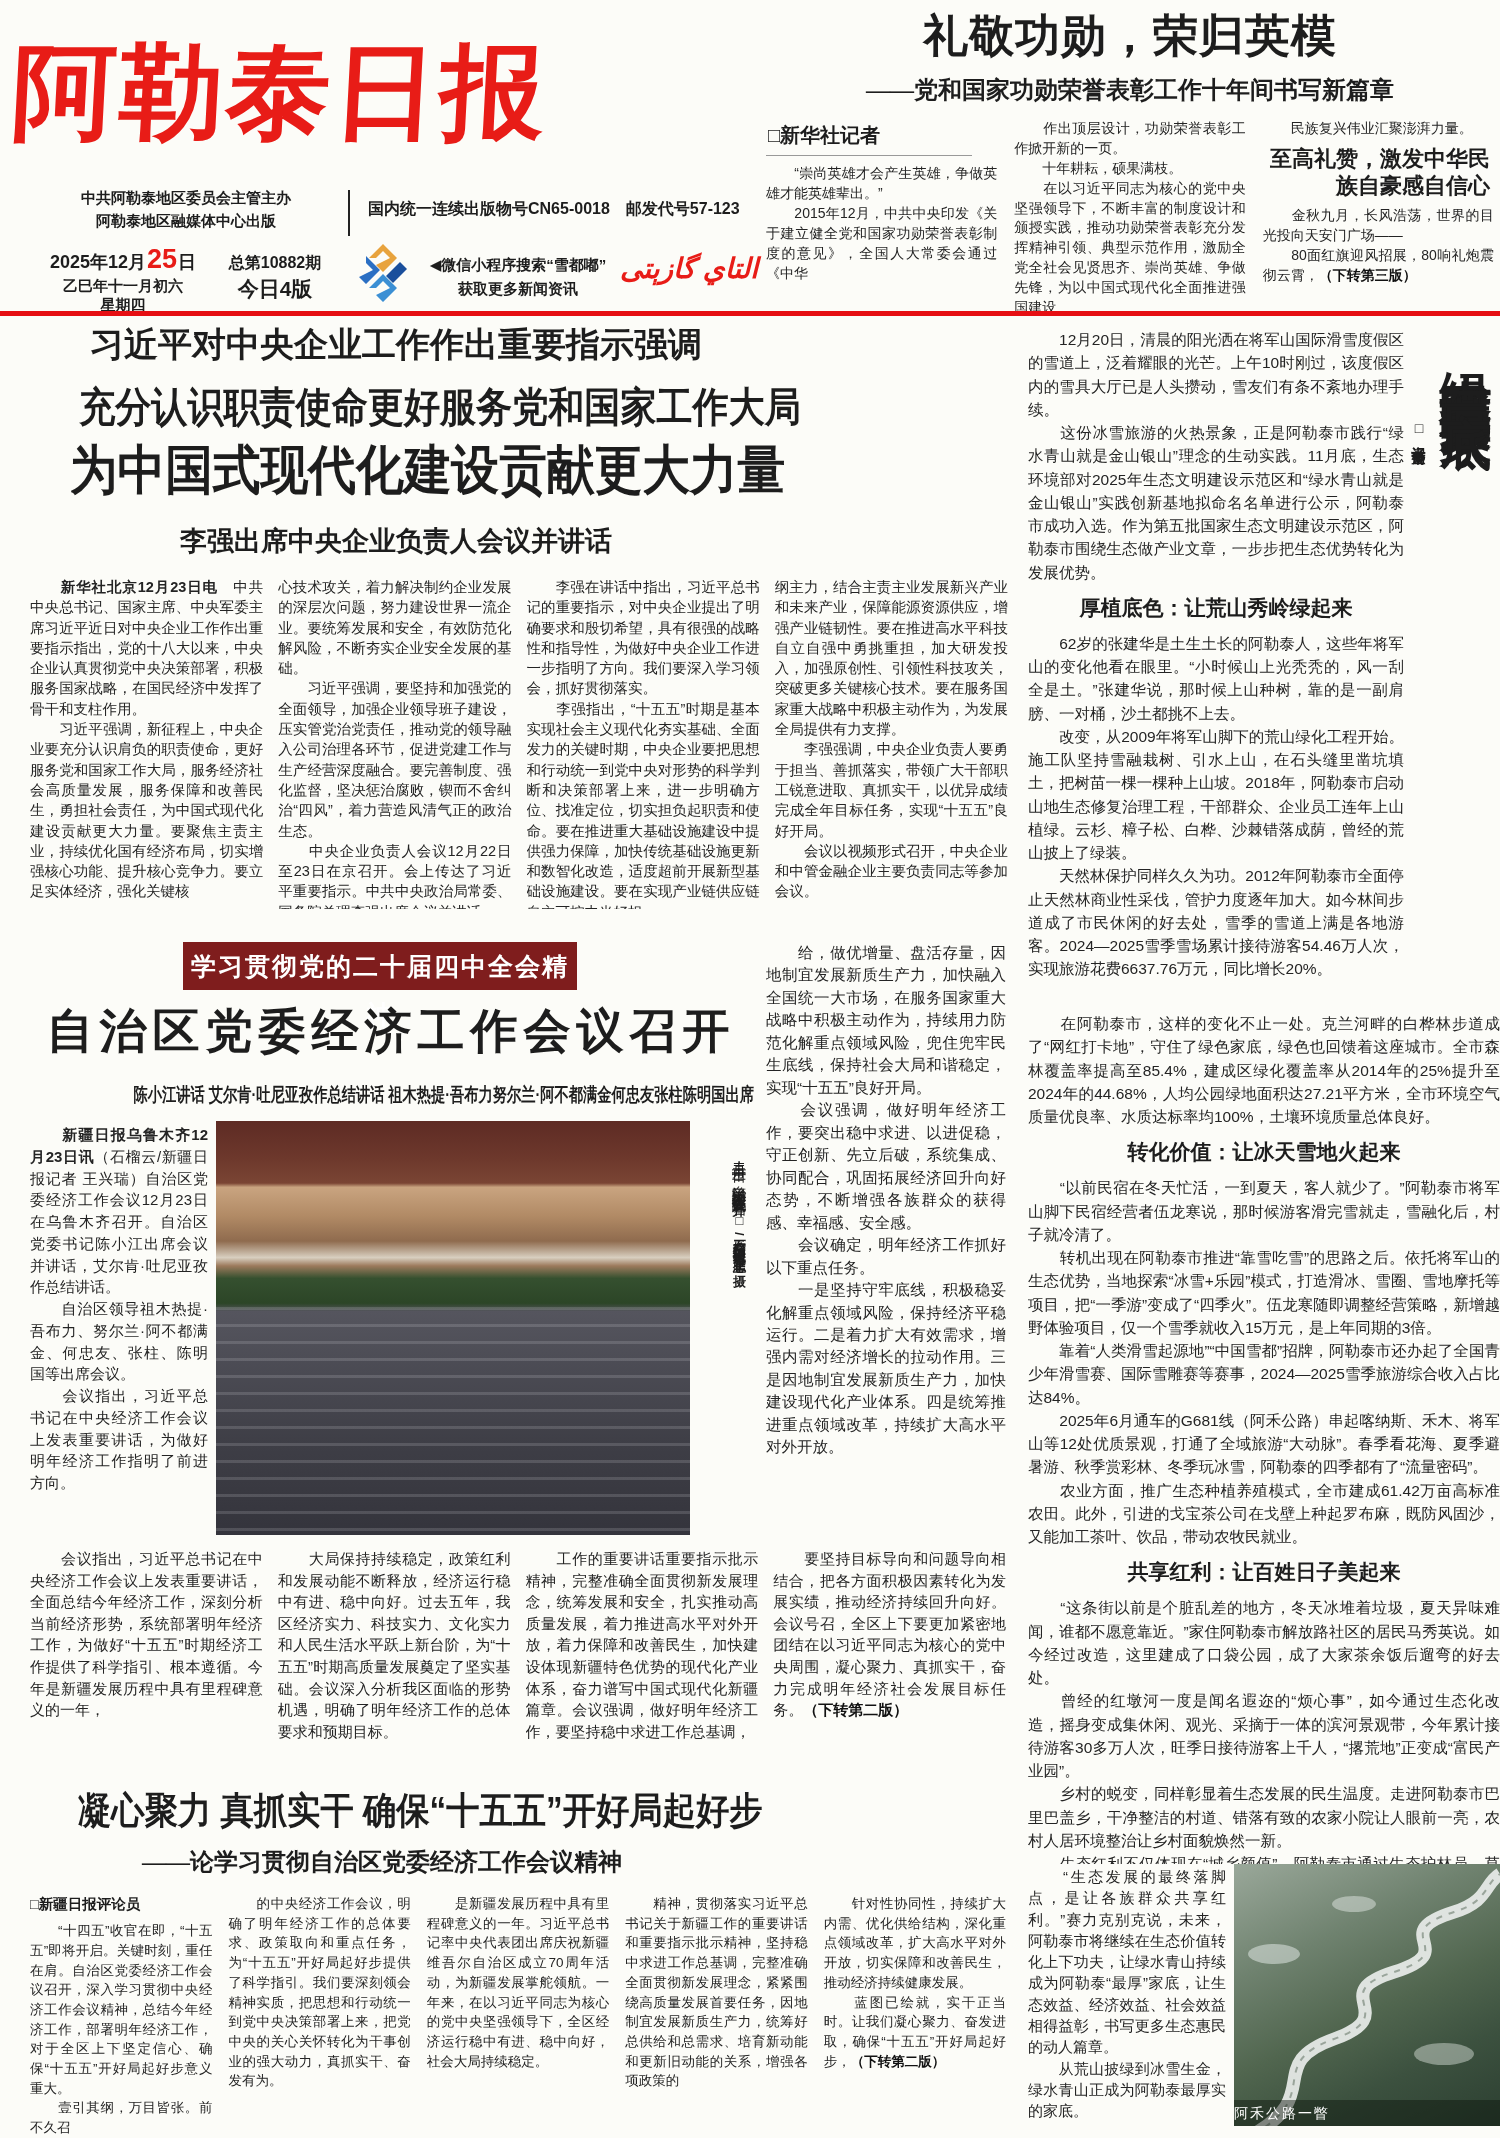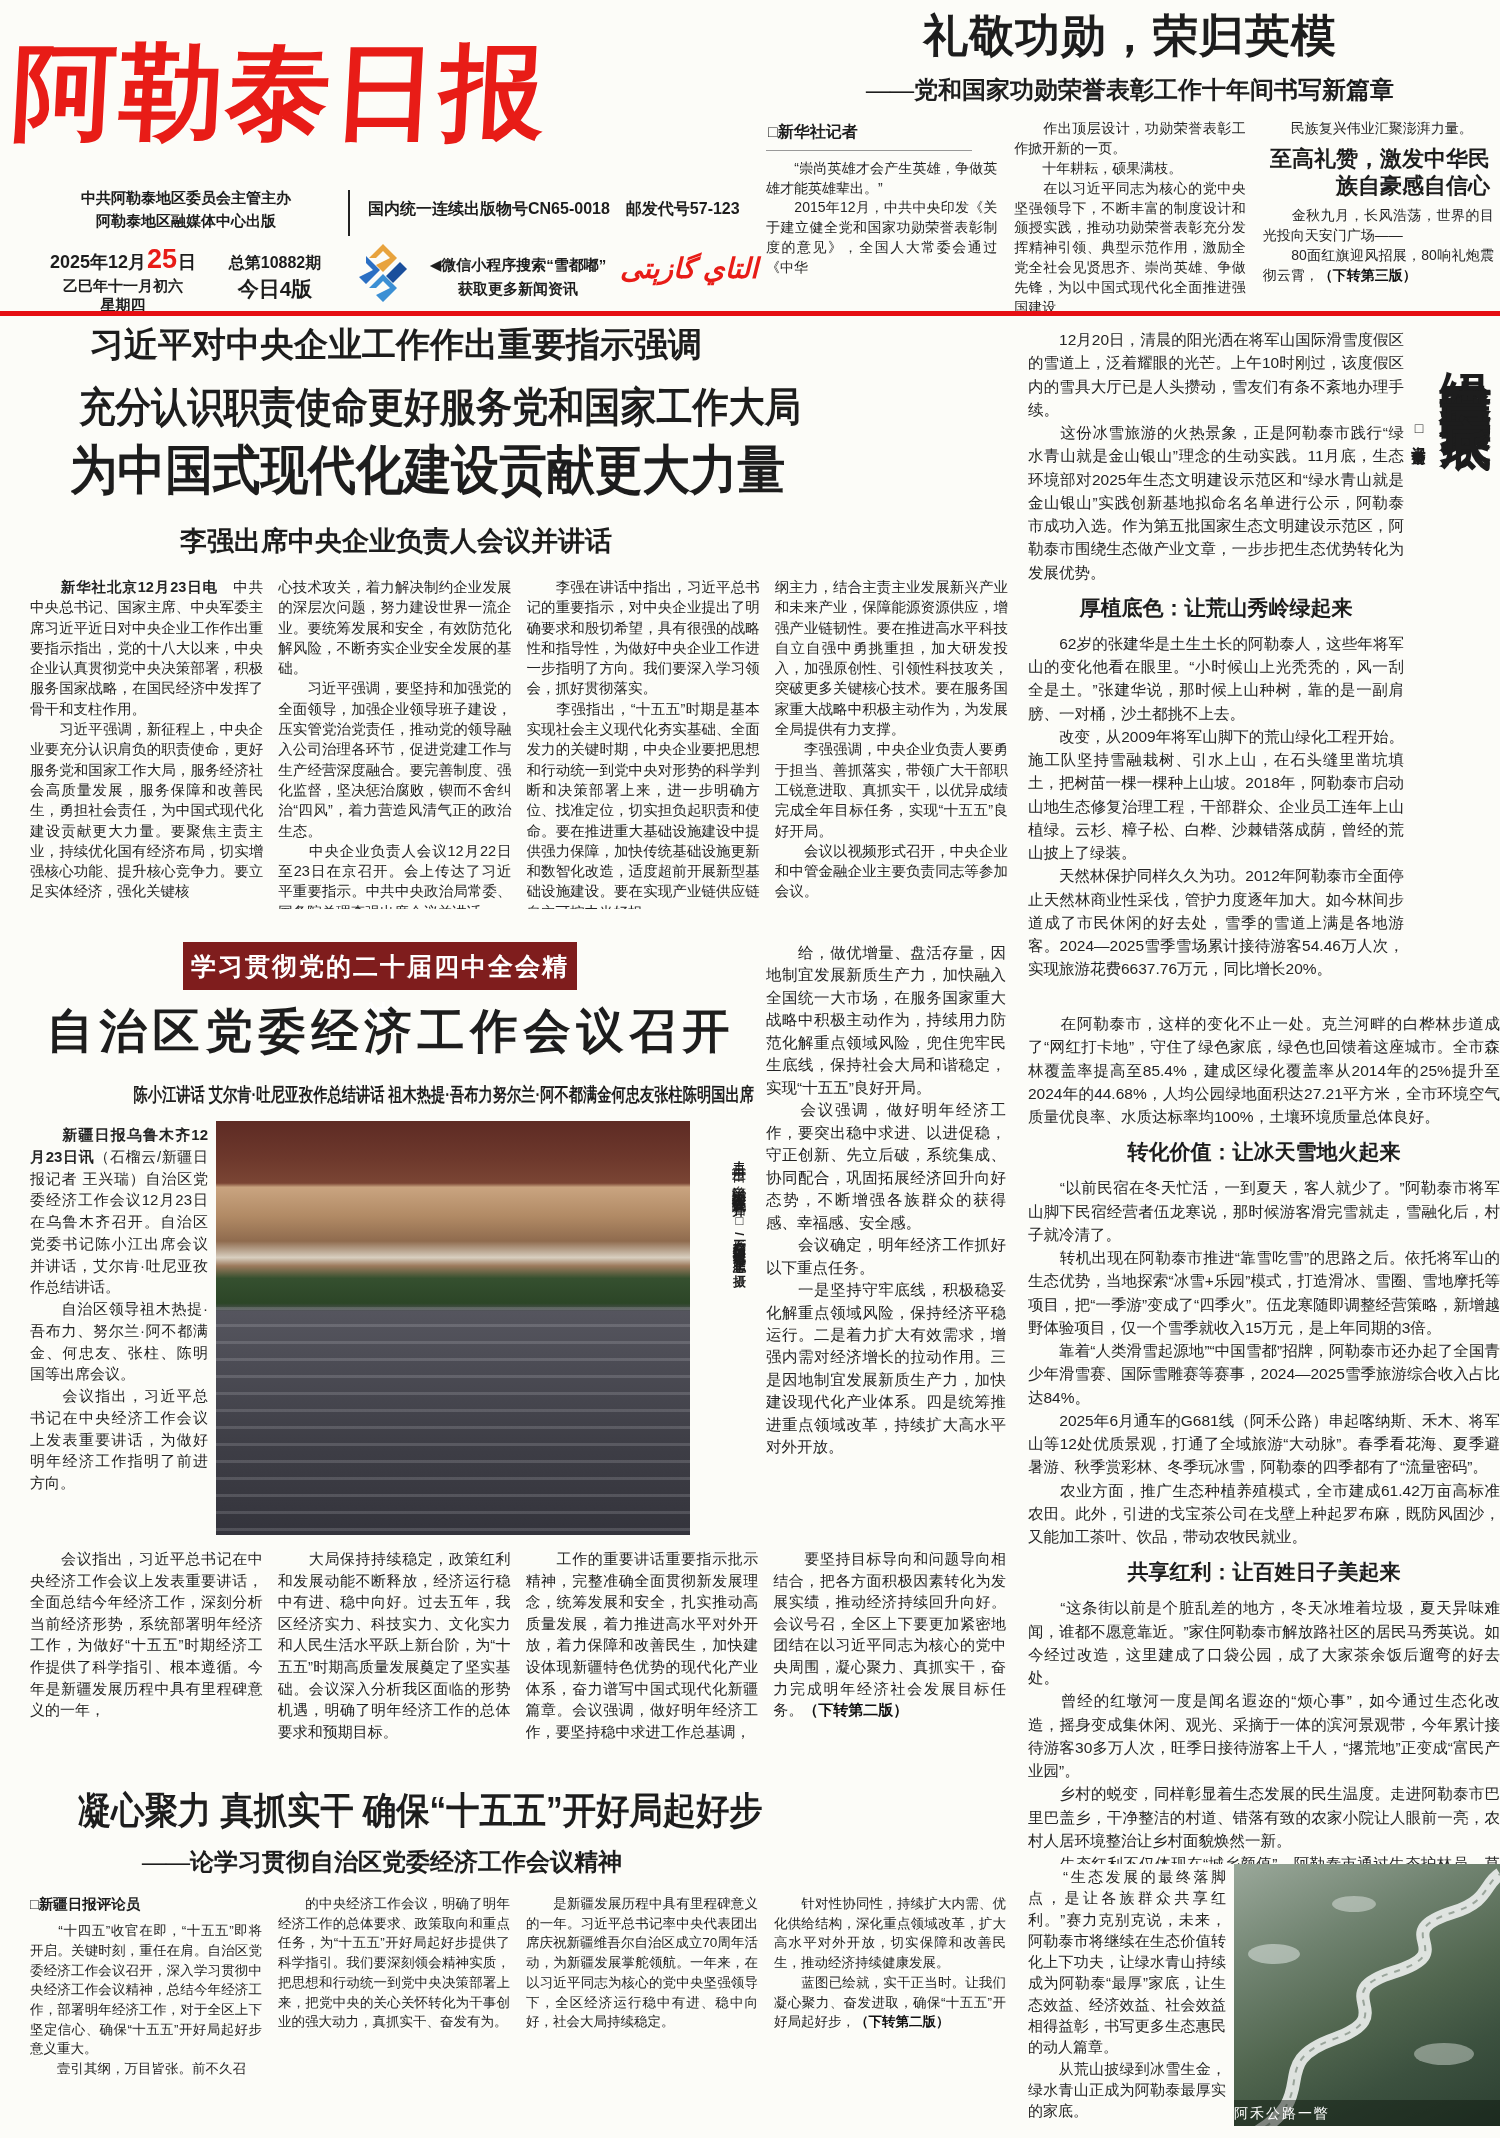--- a/index.html
+++ b/index.html
@@ -24,21 +24,21 @@
   .wechat{left:420px;top:253px;width:196px;font-weight:700;font-size:15px;line-height:1.6;text-align:center;}
   .arabic{left:614px;top:238px;width:150px;height:62px;line-height:62px;text-align:center;
       font-style:italic;font-weight:900;font-size:28px;color:#e81c17;direction:rtl;}
   .rule-red{left:0;top:311px;width:1500px;height:5px;background:#e60f13;}
   
   .honor{left:766px;top:6px;width:728px;}
   .honor h2{margin:0;text-align:center;font-size:45px;font-weight:900;letter-spacing:1px;}
   .honor-sub{margin-top:8px;text-align:center;font-weight:700;font-size:24px;}
   .honor-cols{display:flex;gap:17px;margin-top:13px;}
   .honor-cols>div{flex:1;font-size:14px;line-height:1.42;}
-  .byline{font-weight:700;font-size:16px;border-bottom:1px solid #999;padding:2px 0 6px 2px;margin-bottom:8px;width:88%;}
+  .byline{font-weight:700;font-size:20px;border-bottom:1px solid #999;padding:2px 0 6px 2px;margin-bottom:8px;width:88%;}
   .hsub{margin:6px 4px;font-size:22px;line-height:1.25;font-weight:900;text-align:right;}
   
   .xi{left:30px;top:322px;width:978px;}
   .xi-headwrap{width:732px;text-align:center;}
   .xi-kicker{font-weight:800;font-size:34px;}
   .xi-h1{margin-top:12px;font-weight:900;font-size:41px;white-space:nowrap;}
   .xi-h1 span,.xi-h2 span,.squeeze{display:inline-block;transform:scaleX(.88);transform-origin:center;white-space:nowrap;}
   .xi-h2{font-weight:900;font-size:53px;white-space:nowrap;}
   .xi-h2 span{transform:scaleX(.9);}
   .xi-sub{margin-top:16px;font-weight:700;font-size:27px;}
@@ -202,20 +202,21 @@
   <div class="abs edit-h"><span class="squeeze">凝心聚力 真抓实干 确保“十五五”开好局起好步</span></div>
   <div class="abs edit-sub serif">——论学习贯彻自治区党委经济工作会议精神</div>
   <div class="abs edit-body">
     <div>
       <div class="edit-byline">□新疆日报评论员</div>
       <div class="col-text">　　“十四五”收官在即，“十五五”即将开启。关键时刻，重任在肩。自治区党委经济工作会议召开，深入学习贯彻中央经济工作会议精神，总结今年经济工作，部署明年经济工作，对于全区上下坚定信心、确保“十五五”开好局起好步意义重大。
 　　壹引其纲，万目皆张。前不久召</div>
     </div>
     <div class="col-text">　　的中央经济工作会议，明确了明年经济工作的总体要求、政策取向和重点任务，为“十五五”开好局起好步提供了科学指引。我们要深刻领会精神实质，把思想和行动统一到党中央决策部署上来，把党中央的关心关怀转化为干事创业的强大动力，真抓实干、奋发有为。</div>
     <div class="col-text">　　是新疆发展历程中具有里程碑意义的一年。习近平总书记率中央代表团出席庆祝新疆维吾尔自治区成立70周年活动，为新疆发展掌舵领航。一年来，在以习近平同志为核心的党中央坚强领导下，全区经济运行稳中有进、稳中向好，社会大局持续稳定。</div>
+    <div class="col-text">　　精神，贯彻落实习近平总书记关于新疆工作的重要讲话和重要指示批示精神，坚持稳中求进工作总基调，完整准确全面贯彻新发展理念，紧紧围绕高质量发展首要任务，因地制宜发展新质生产力，统筹好总供给和总需求、培育新动能和更新旧动能的关系，增强各项政策的</div>
     <div class="col-text"><span>　　针对性协同性，持续扩大内需、优化供给结构，深化重点领域改革，扩大高水平对外开放，切实保障和改善民生，推动经济持续健康发展。
 　　蓝图已绘就，实干正当时。让我们凝心聚力、奋发进取，确保“十五五”开好局起好步，</span><b class="cont">（下转第二版）</b></div>
   </div>
 
   <div class="abs green-title">绿水青山成阿勒泰最厚家底</div>
   <div class="abs green-byline">□记者 董世菊</div>
 
   <div class="abs green-b1" style="overflow:hidden;">
     <div class="col-text">　　12月20日，清晨的阳光洒在将军山国际滑雪度假区的雪道上，泛着耀眼的光芒。上午10时刚过，该度假区内的雪具大厅已是人头攒动，雪友们有条不紊地办理手续。
 　　这份冰雪旅游的火热景象，正是阿勒泰市践行“绿水青山就是金山银山”理念的生动实践。11月底，生态环境部对2025年生态文明建设示范区和“绿水青山就是金山银山”实践创新基地拟命名名单进行公示，阿勒泰市成功入选。作为第五批国家生态文明建设示范区，阿勒泰市围绕生态做产业文章，一步步把生态优势转化为发展优势。</div>

